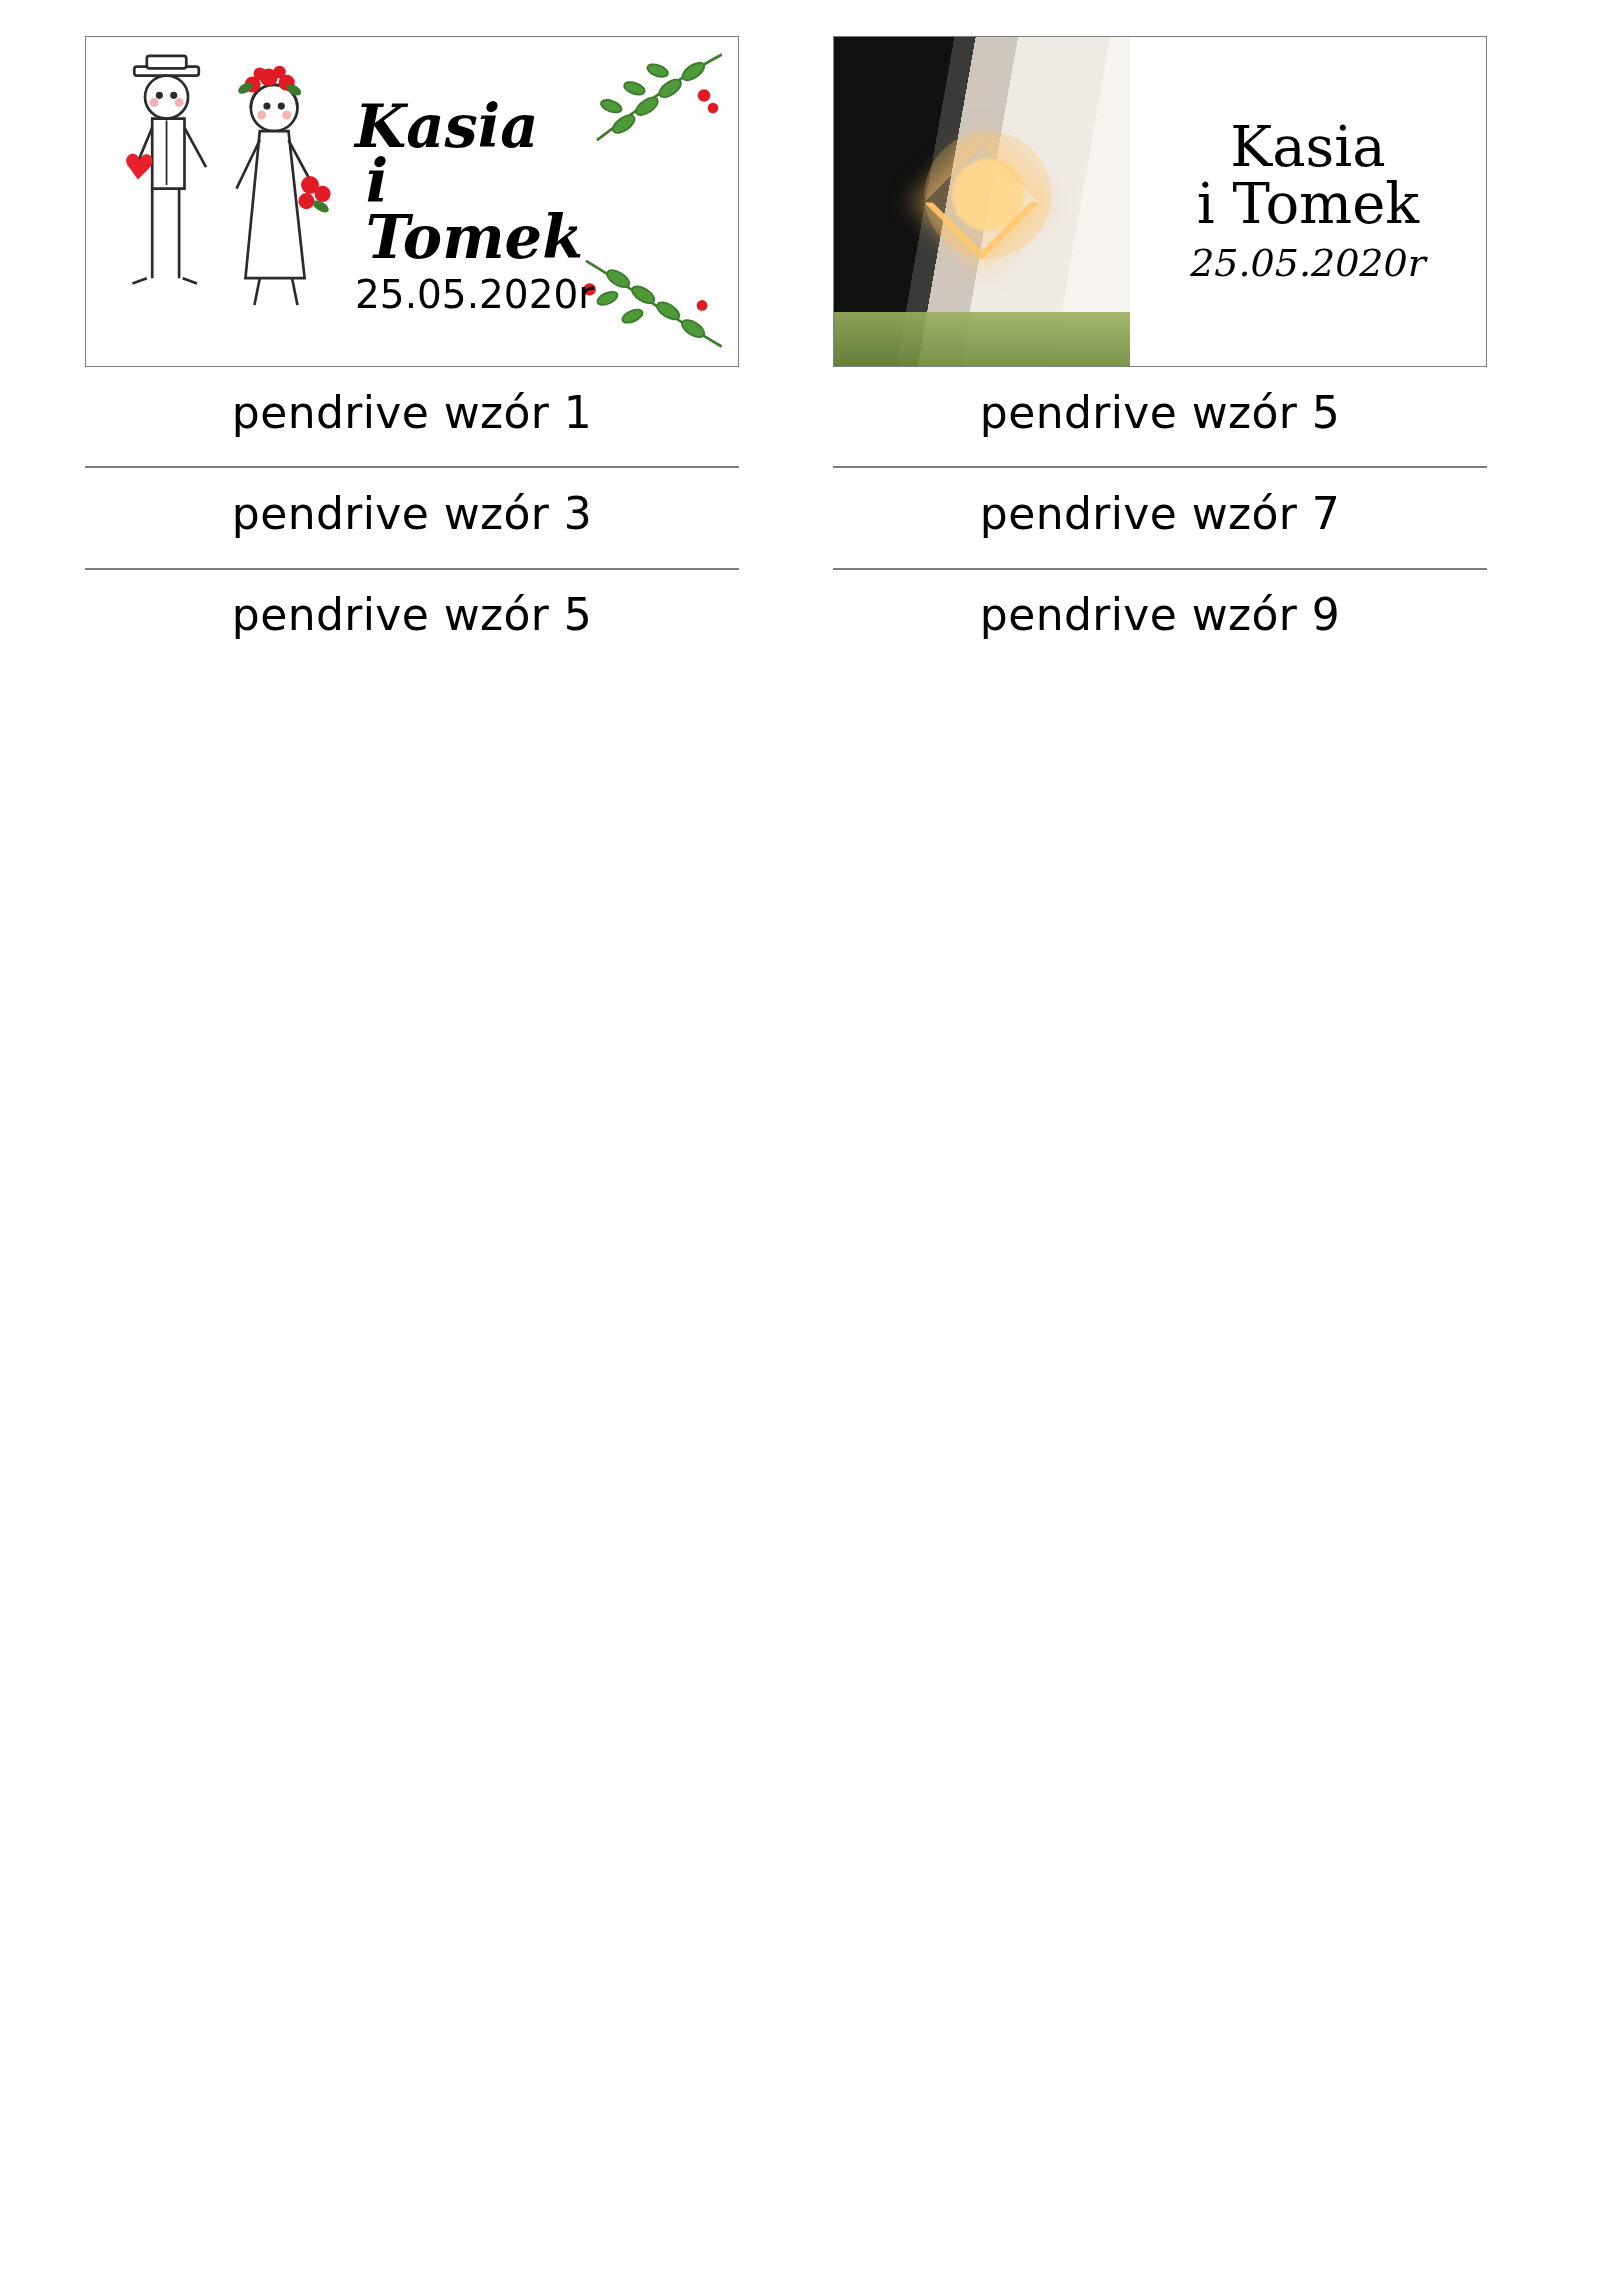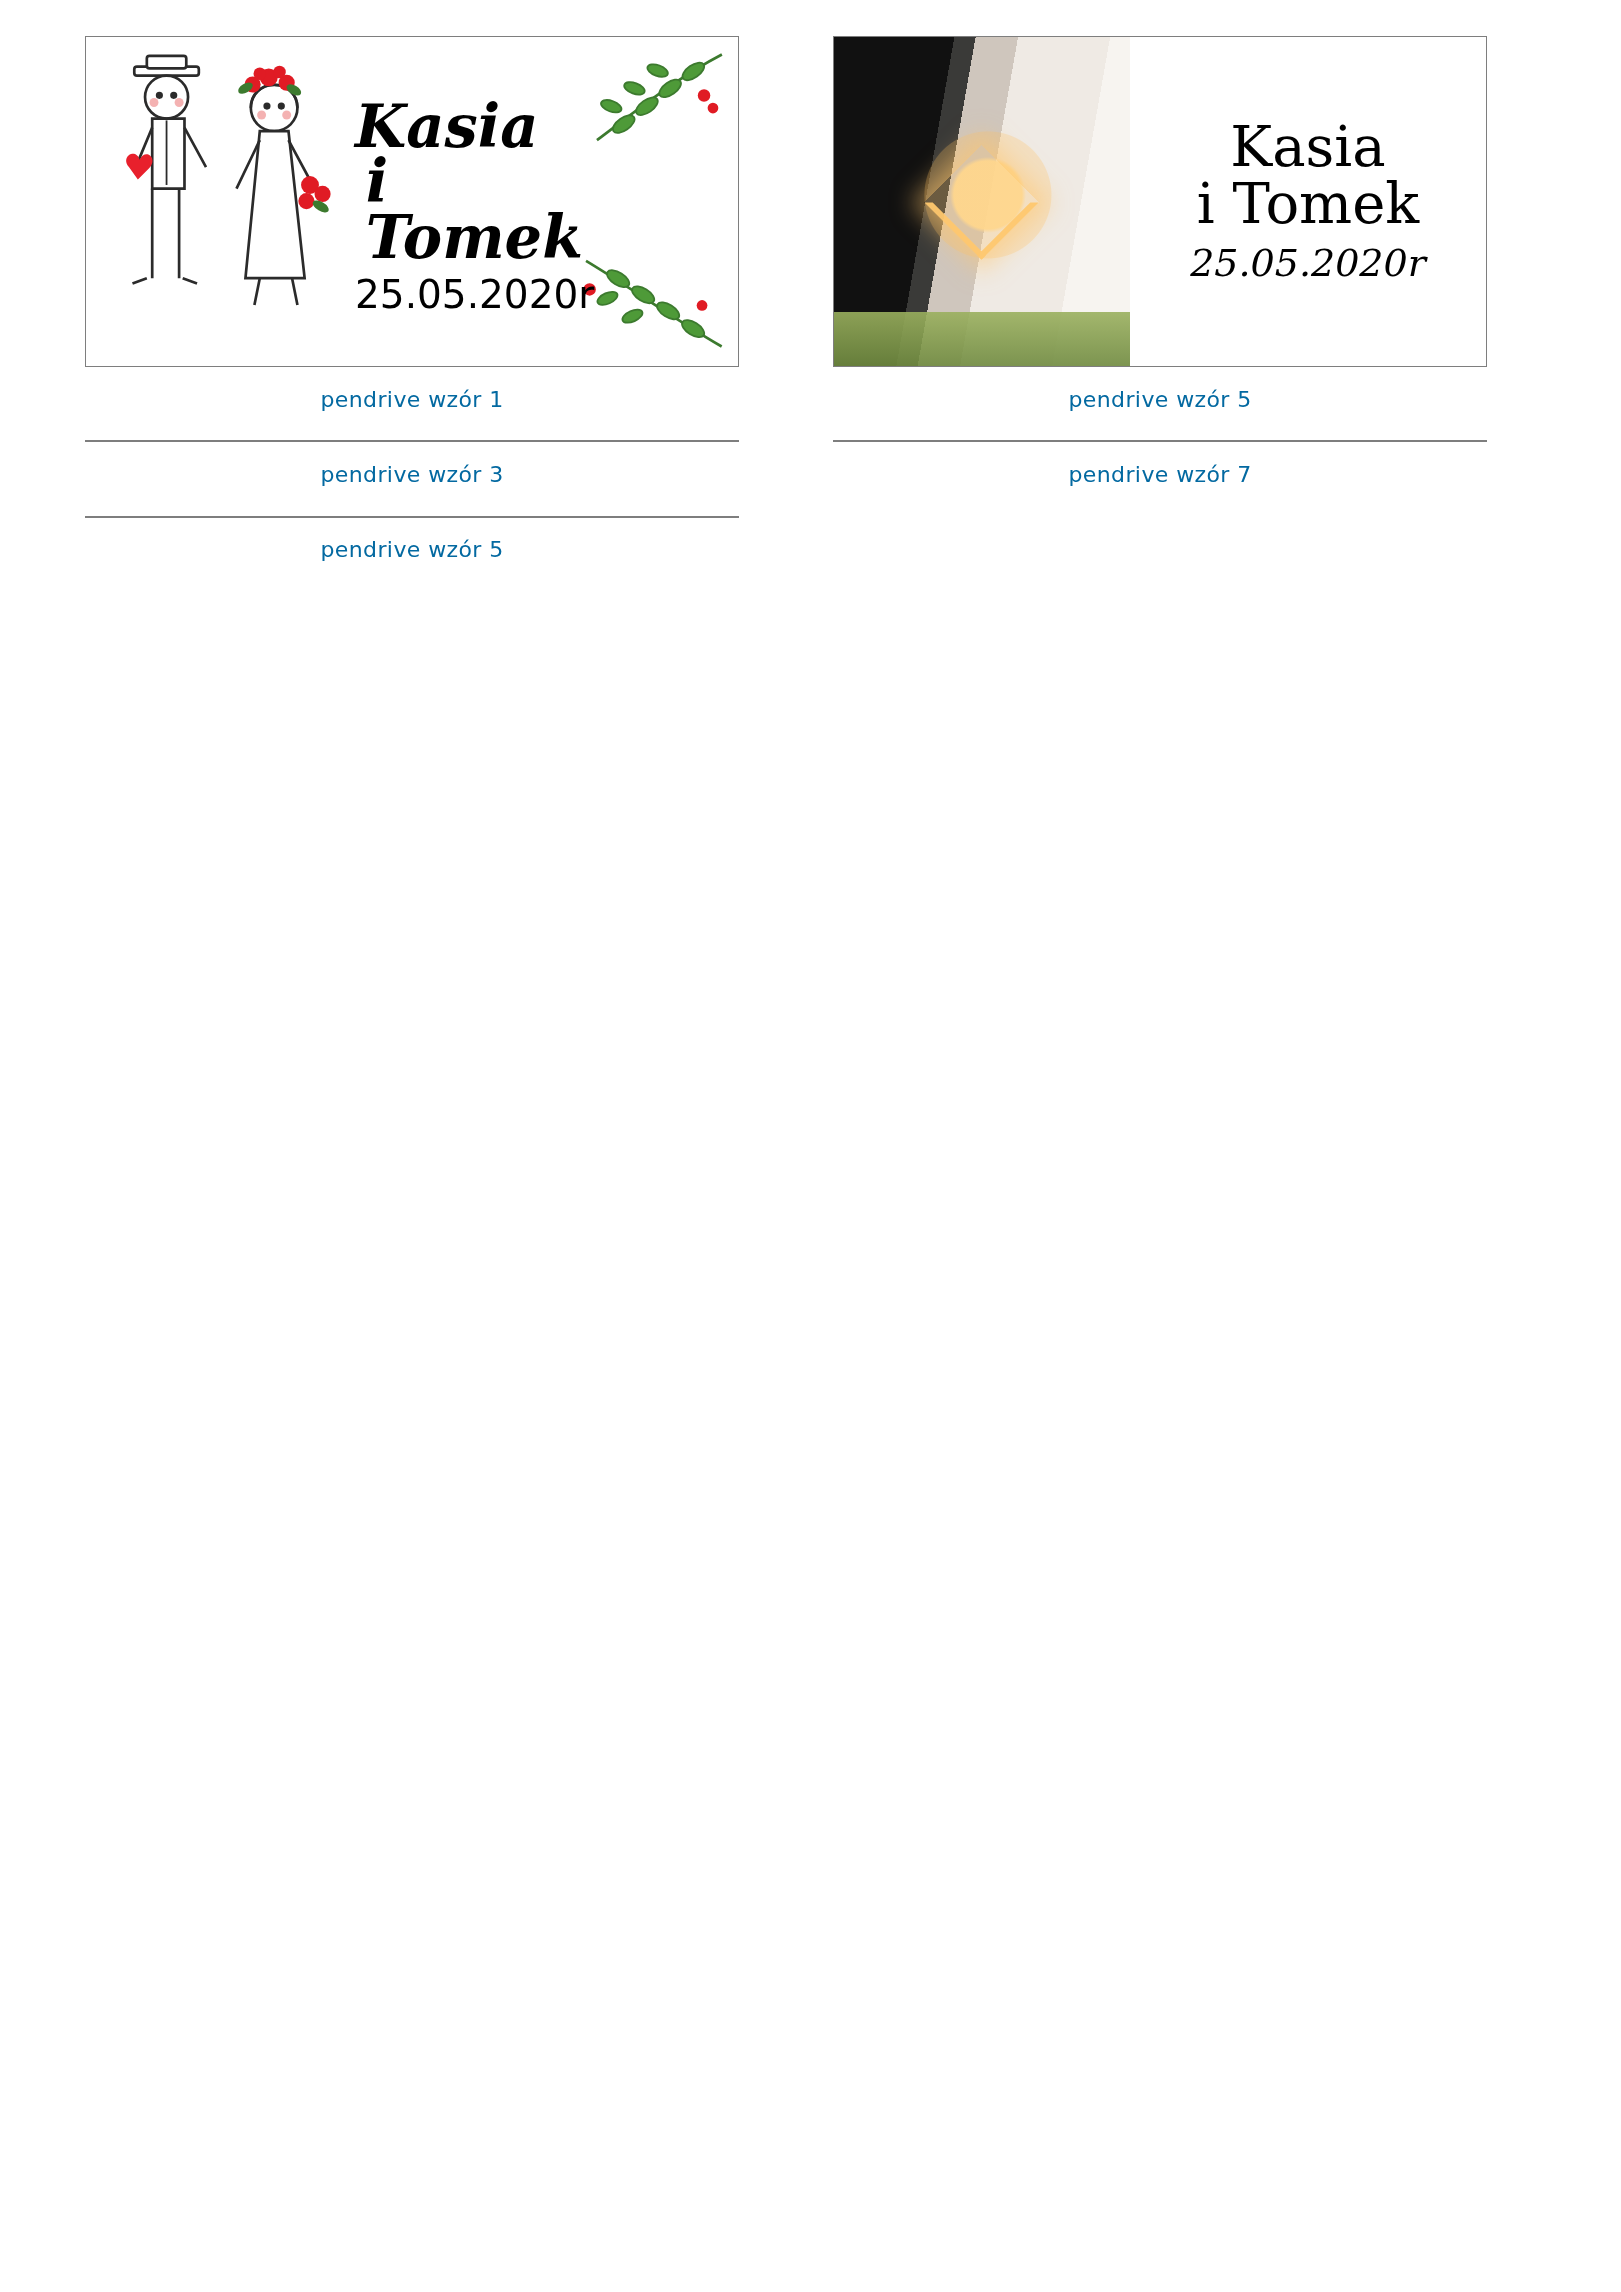--- a/index.html
+++ b/index.html
@@ -31,22 +31,22 @@
   }
   .frame {
     width: 654px;
     height: 331px;
     border: 1.3px solid #7e7e7e;
     background: #fff;
     position: relative;
     overflow: hidden;
   }
   .caption {
-    font-size: 22px;
-    color: #0369a1;
+    font-size: 44px;
+    color: #000000;
     letter-spacing: 0.4px;
     margin-top: 19.7px;
     margin-bottom: 9px;
     font-family: "DejaVu Sans", sans-serif;
     font-weight: 400;
   }
   
   .script {
     font-family: "DejaVu Serif", serif;
     font-style: italic;
@@ -279,17 +279,26 @@
         <div class="vinebar"></div>
         <div class="vine" style="left:134px;height:107px;"></div>
         <div class="vine" style="left:184px;height:157px;"></div>
         <div class="vine" style="left:235px;height:116px;"></div>
         <div class="vine" style="left:285px;height:81px;"></div>
 
       </div>
       <div class="caption">pendrive wzór 5</div>
     </div>
 
+    <div class="cell">
+      <div class="frame c9">
+        
+        
+        
+        
+      </div>
+      <div class="caption">pendrive wzór 9</div>
+    </div>
 
 
   </div>
 </div>
 
 
 </body></html>

